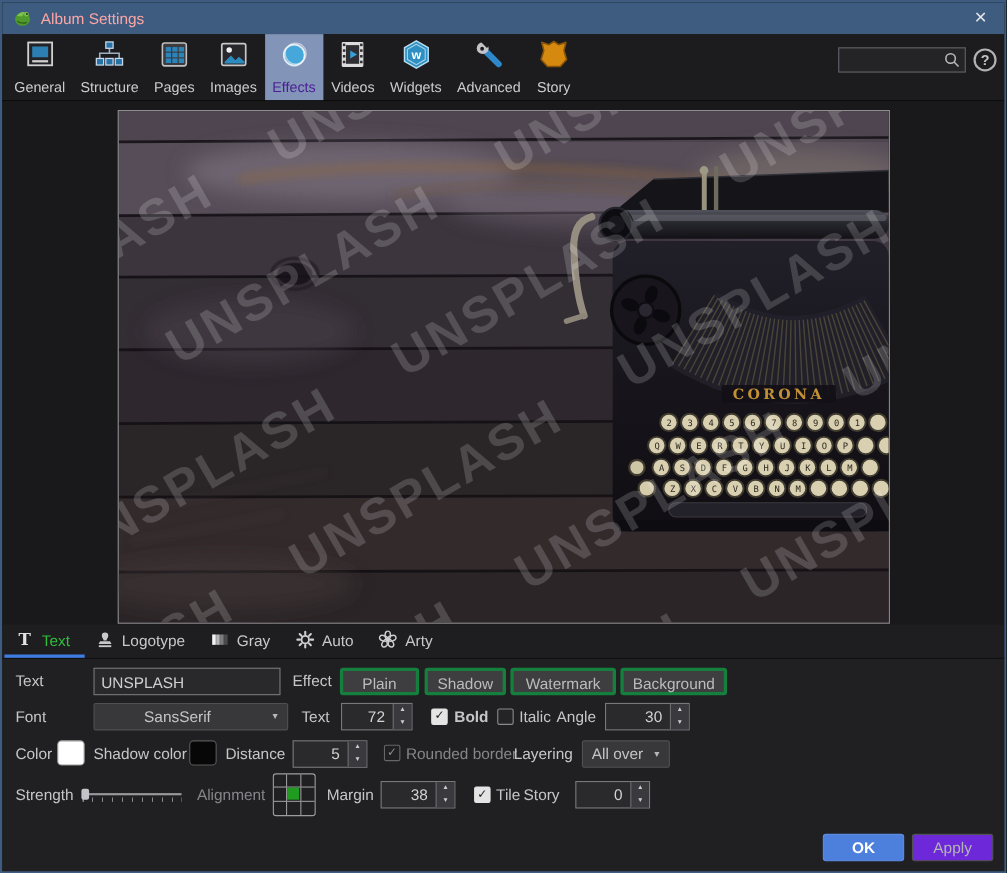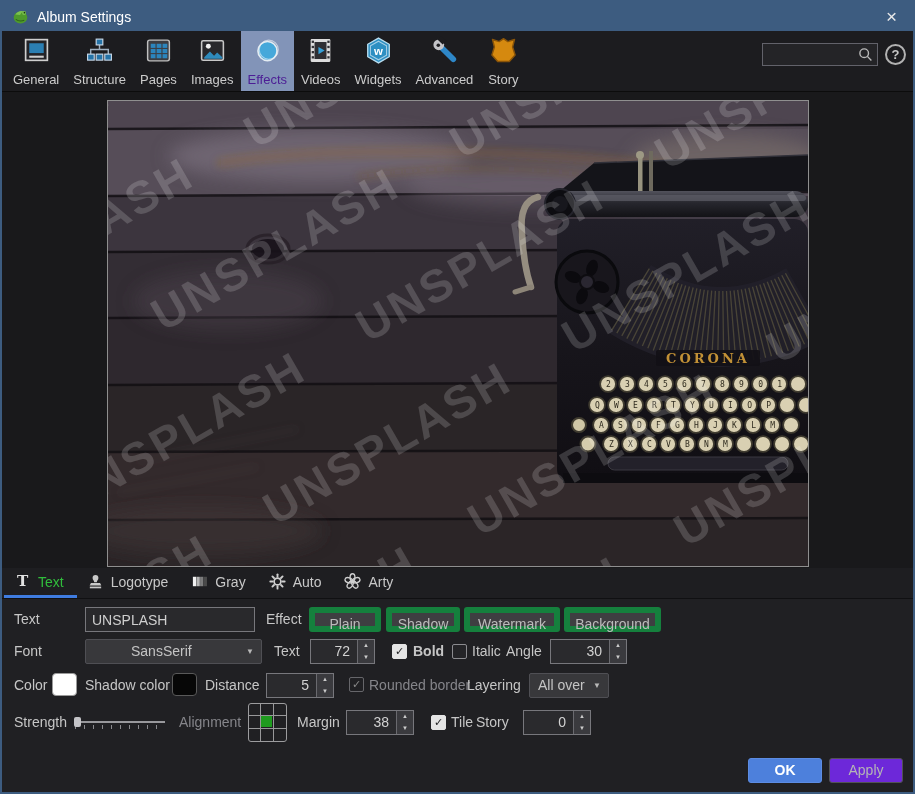--- a/index.html
+++ b/index.html
@@ -4,21 +4,21 @@
 <style>
   * { margin:0; padding:0; box-sizing:border-box; }
   body { background:#0d0d0d; font-family:"Liberation Sans", sans-serif; }
   .window { position:relative; width:915px; height:794px; background:#1b1b1d;
             border:2px solid #3d5c80; overflow:hidden; }
 
   
   .titlebar { position:absolute; top:0; left:0; right:0; height:29px; background:#3d5c80;
               display:flex; align-items:center; padding:0 10px; }
   .titlebar .app-icon { width:17px; height:17px; margin-right:8px; display:inline-flex; }
-  .titlebar .title { color:#ffffff; font-size:14px; }
+  .titlebar .title { color:#fca5a5; font-size:14px; }
   .titlebar .close { margin-left:auto; color:#e8e8e8; font-size:19px; line-height:19px;
                      padding:0 6px; cursor:default; }
 
   
   .toolbar { position:absolute; top:29px; left:0; right:0; height:61px; background:#1c1c1f;
              border-bottom:1px solid #0c0c0c; display:flex; align-items:stretch; padding:0 4px; }
   .tool { display:flex; flex-direction:column; align-items:center; justify-content:center;
           gap:3px; padding:0 7px; min-width:46px; }
   .tool-label { font-size:13px; color:#cccccc; white-space:nowrap; }
   .tool.selected { background:#8294b8; }
@@ -45,21 +45,21 @@
          color:#c8c8c8; border-bottom:3px solid transparent; }
   .tab.selected { border-bottom-color:#3f7ce0; }
   .tab.selected .tab-label { color:#30bd3c; }
 
   
   .panel { position:absolute; top:597px; left:0; right:0; bottom:0; background:#202023; }
   .lbl { position:absolute; height:25px; line-height:25px; color:#c6c6c6; font-size:14px; white-space:nowrap; }
   .lbl.dim { color:#85858a; }
   .field { position:absolute; height:25px; background:#29292c; border:1px solid #77777c;
            color:#cfcfcf; font-size:14px; padding:0 6px; outline:none; }
-  .pushbtn { position:absolute; height:25px; background:#3e3e41; border:6px solid #15803d;
+  .pushbtn { position:absolute; height:25px; background:#3e3e41; border:3px solid #15803d;
              border-radius:3px; color:#bbbbbb; font-size:14px; text-align:center; line-height:23px; }
   .select { position:absolute; height:25px; background:#38383b; border:1px solid #4f4f54; border-radius:2px;
             color:#c4c4c4; font-size:14px; line-height:23px; padding:0 22px 0 8px; }
   .select .arrow { position:absolute; right:7px; top:0; line-height:23px; font-size:8px; color:#b8b8b8; }
   .spinner { position:absolute; height:25px; display:flex; background:#2a2a2d; border:1px solid #77777c; }
   .spin-value { flex:1; color:#d2d2d2; font-size:14px; line-height:23px; text-align:right; padding-right:7px; }
   .spin-btns { width:17px; border-left:1px solid #6a6a6f; background:#3a3a3e; display:flex;
                flex-direction:column; }
   .spin-btns span { flex:1; font-size:6px; color:#cccccc; text-align:center; line-height:10px; }
   .checkbox { position:absolute; width:15px; height:15px; border-radius:2px; font-size:11px;

